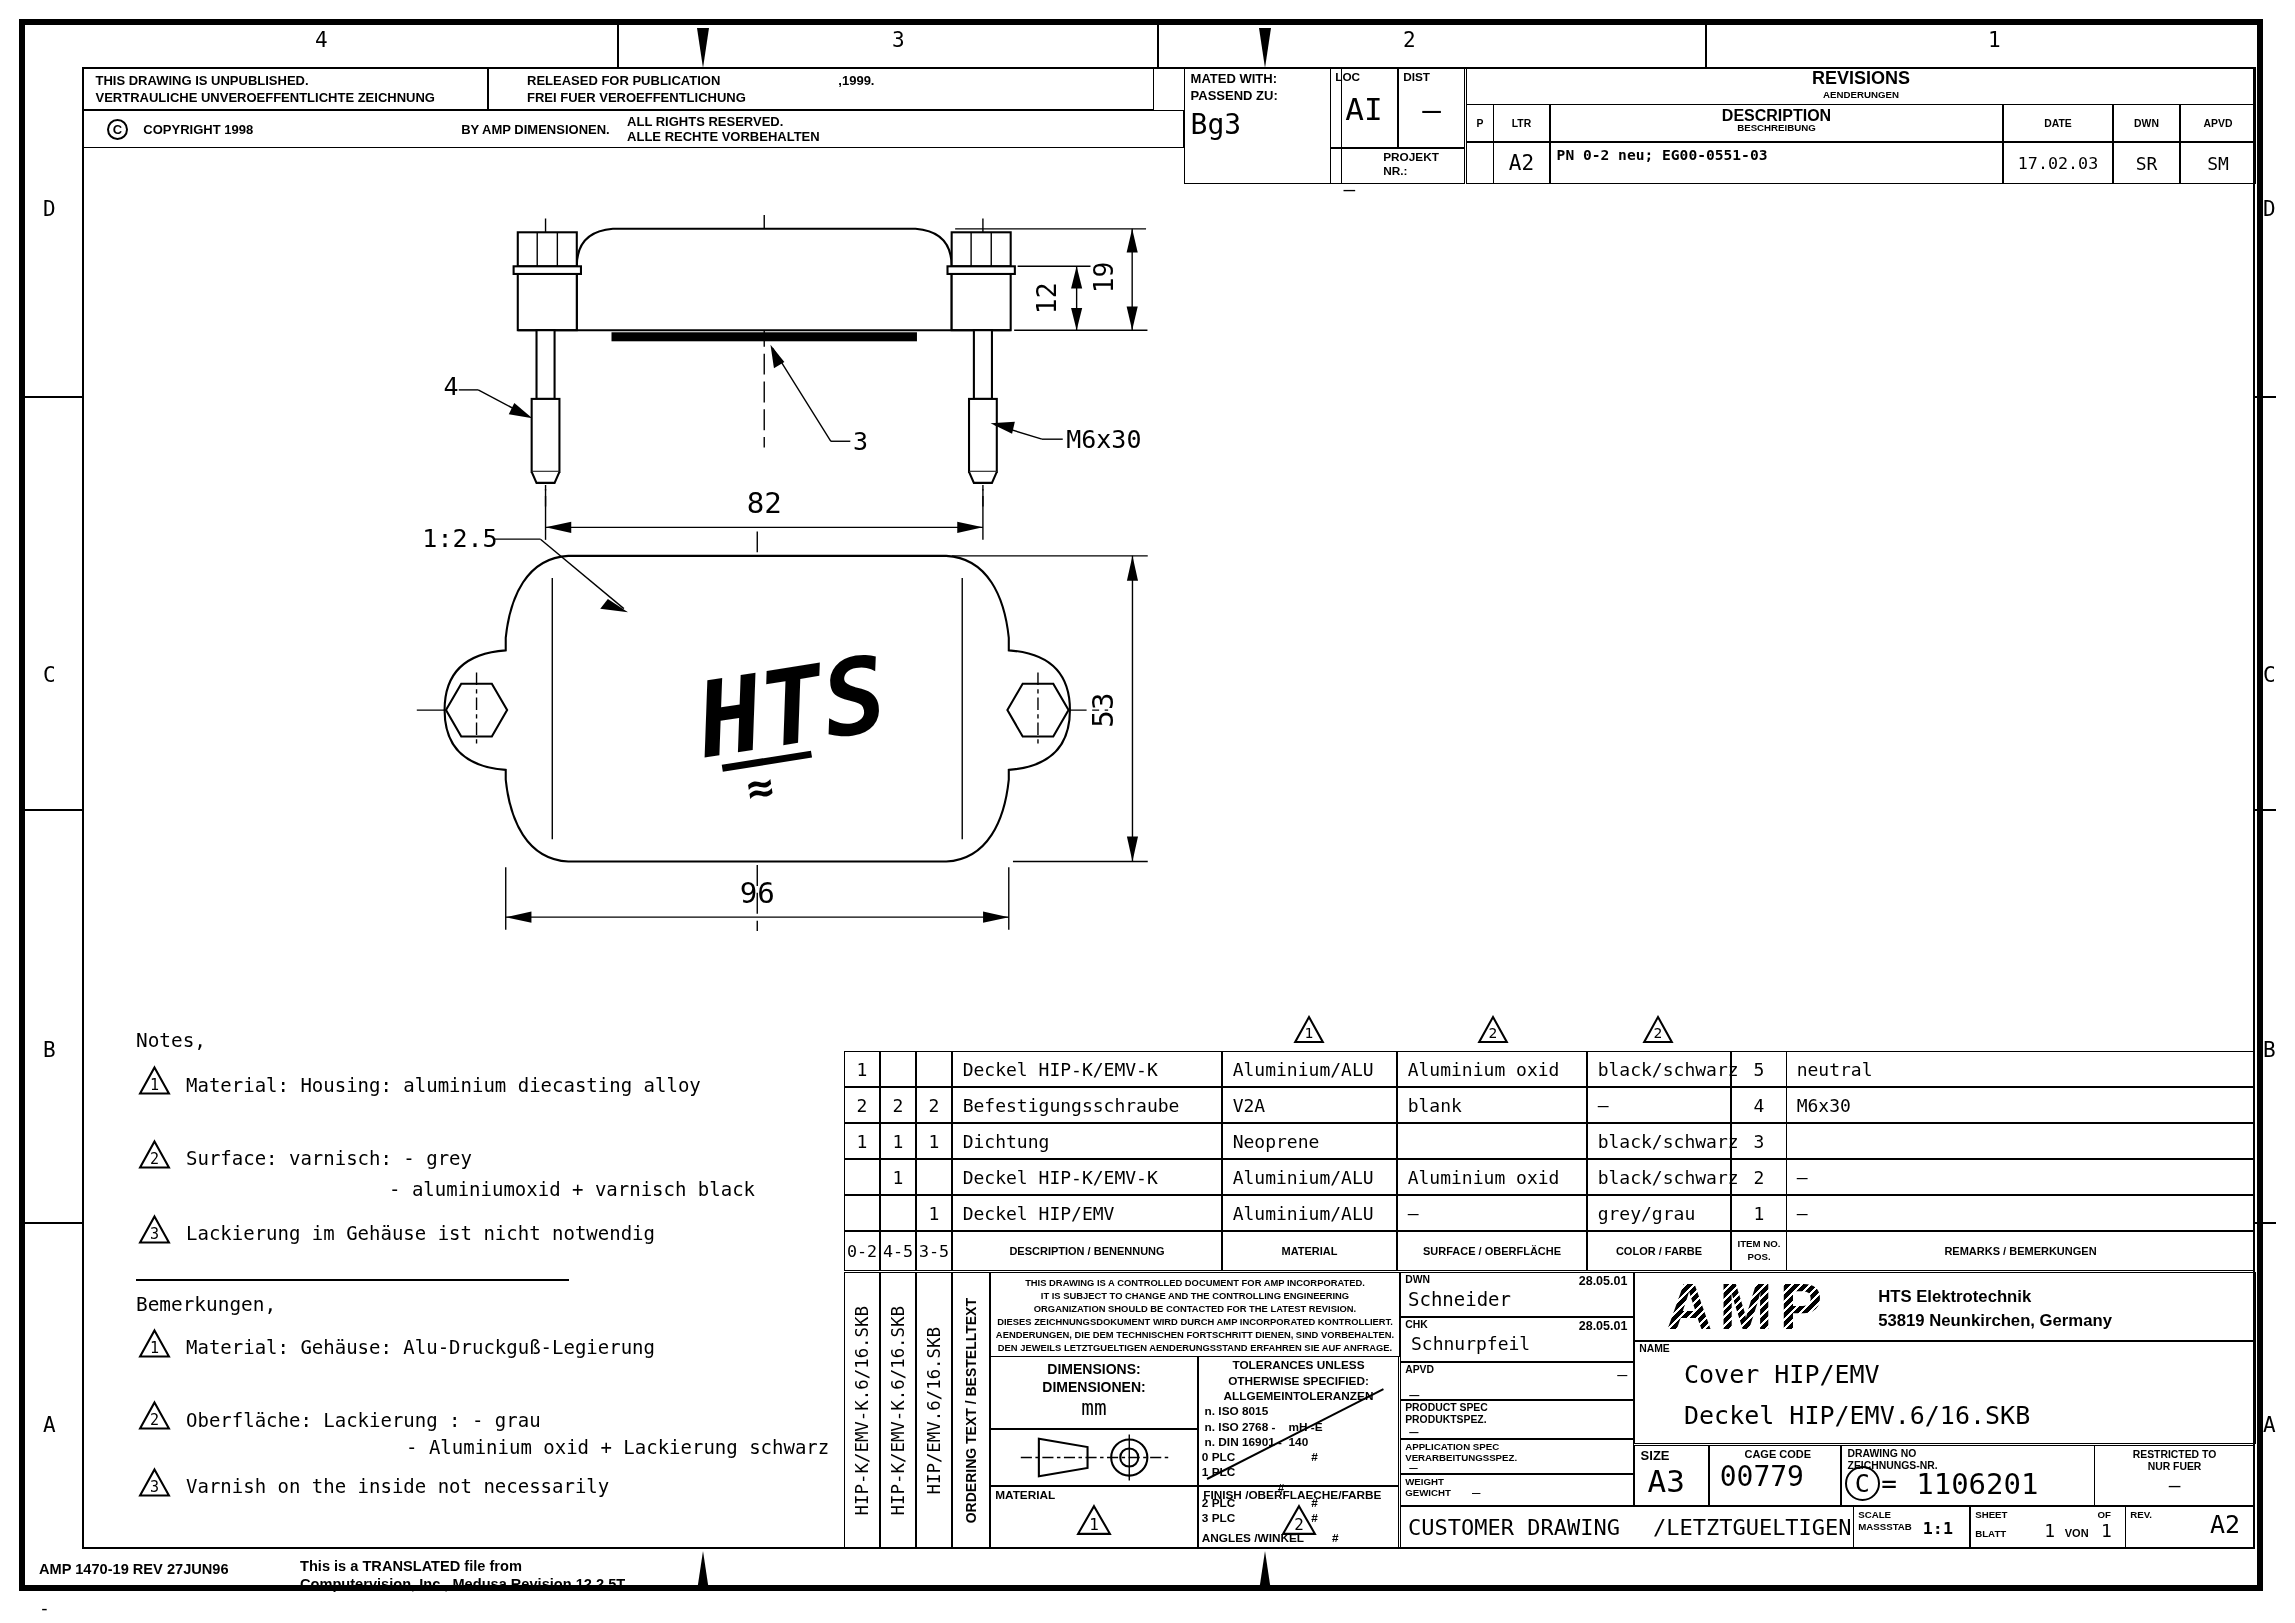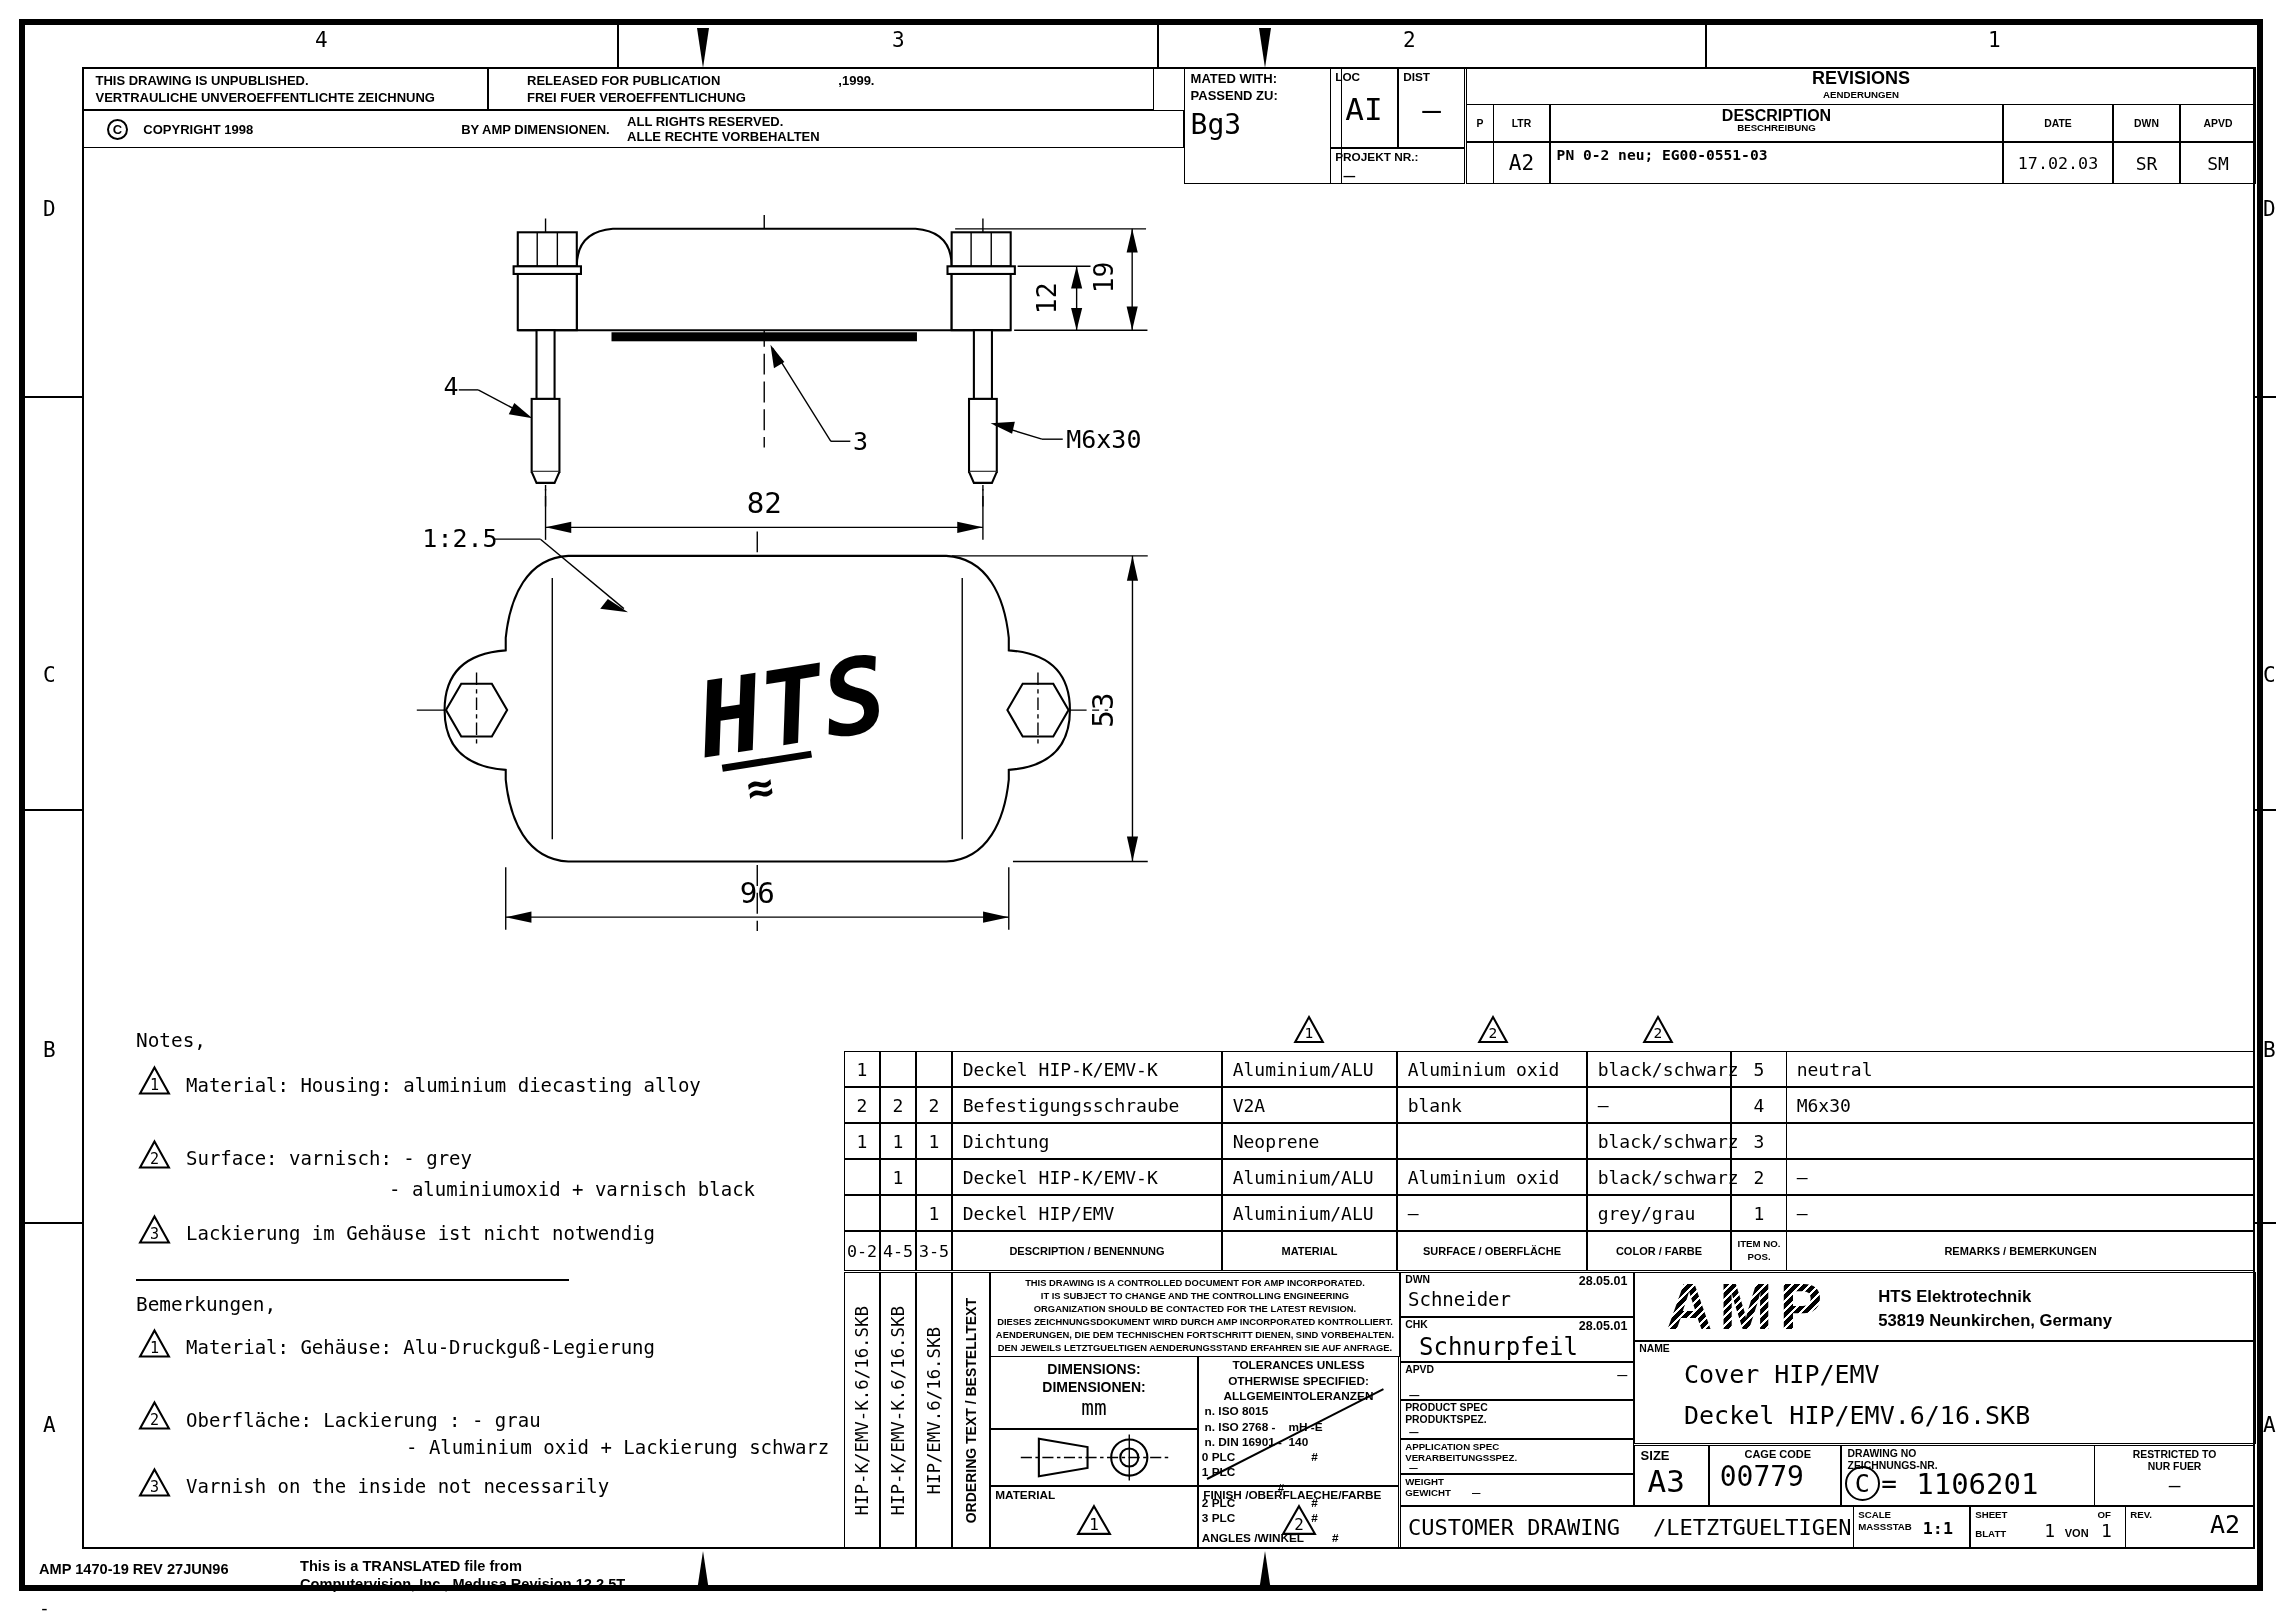--- a/index.html
+++ b/index.html
@@ -94,21 +94,21 @@
   </div>
   <div class="cell" style="left:1330px;top:67px;width:68px;height:81px;">
     <div class="lab" style="font-size:11.8px;padding:2.1px 0 0 4.2px;">LOC</div>
     <div class="mono ctr" style="font-size:31px;height:49px;">AI</div>
   </div>
   <div class="cell" style="left:1398px;top:67px;width:67px;height:81px;">
     <div class="lab" style="font-size:11.8px;padding:2.1px 0 0 4.2px;">DIST</div>
     <div class="mono ctr" style="font-size:31px;height:49px;">–</div>
   </div>
   <div class="cell" style="left:1330px;top:148px;width:135px;height:36px;">
-    <div class="lab" style="font-size:11.8px;padding:1.4px 0 0 4.2px;">PROJEKT NR.:</div>
+    <div class="lab" style="font-size:11.8px;padding:1.4px 0 0 4.2px;margin-left:48px;">PROJEKT NR.:</div>
     <div class="mono" style="font-size:19.4px;padding-left:12.5px;">–</div>
   </div>
 
   <div class="cell" style="left:1466px;top:67px;width:790px;height:38px;">
     <div class="lab" style="text-align:center;font-size:18px;line-height:19.4px;padding-top:1.4px;">REVISIONS</div>
     <div class="lab" style="text-align:center;font-size:9.7px;">AENDERUNGEN</div>
   </div>
   <div class="cell lab ctr" style="left:1466px;top:104px;width:28px;height:38px;font-size:10.4px;">P</div>
   <div class="cell lab ctr" style="left:1493px;top:104px;width:57px;height:38px;font-size:10.4px;">LTR</div>
   <div class="cell" style="left:1550px;top:104px;width:453px;height:38px;">
@@ -439,21 +439,21 @@
       <span class="lab" style="font-size:10.4px;">DWN</span>
       <span class="lab" style="font-size:12.5px;">28.05.01</span>
     </div>
     <div class="mono" style="font-size:19px;padding-left:7px;">Schneider</div>
   </div>
   <div class="cell" style="left:1400px;top:1317px;width:234px;height:45px;">
     <div class="flex" style="justify-content:space-between;padding:1.4px 5.6px 0 4.2px;">
       <span class="lab" style="font-size:10.4px;">CHK</span>
       <span class="lab" style="font-size:12.5px;">28.05.01</span>
     </div>
-    <div class="mono" style="font-size:24px;padding-left:18px;">Schnurpfeil</div>
+    <div class="mono" style="font-size:18px;padding-left:10px;">Schnurpfeil</div>
   </div>
   <div class="cell" style="left:1400px;top:1362px;width:234px;height:38px;">
     <div class="flex" style="justify-content:space-between;padding:1.4px 5.6px 0 4.2px;">
       <span class="lab" style="font-size:10.4px;">APVD</span>
       <span class="mono" style="font-size:16.7px;">–</span>
     </div>
     <div class="mono" style="font-size:16.7px;padding-left:8.3px;">–</div>
   </div>
   <div class="cell" style="left:1400px;top:1400px;width:234px;height:39px;">
     <div class="lab" style="font-size:10.4px;line-height:11.8px;padding:1.4px 0 0 4.2px;">PRODUCT SPEC</div>

